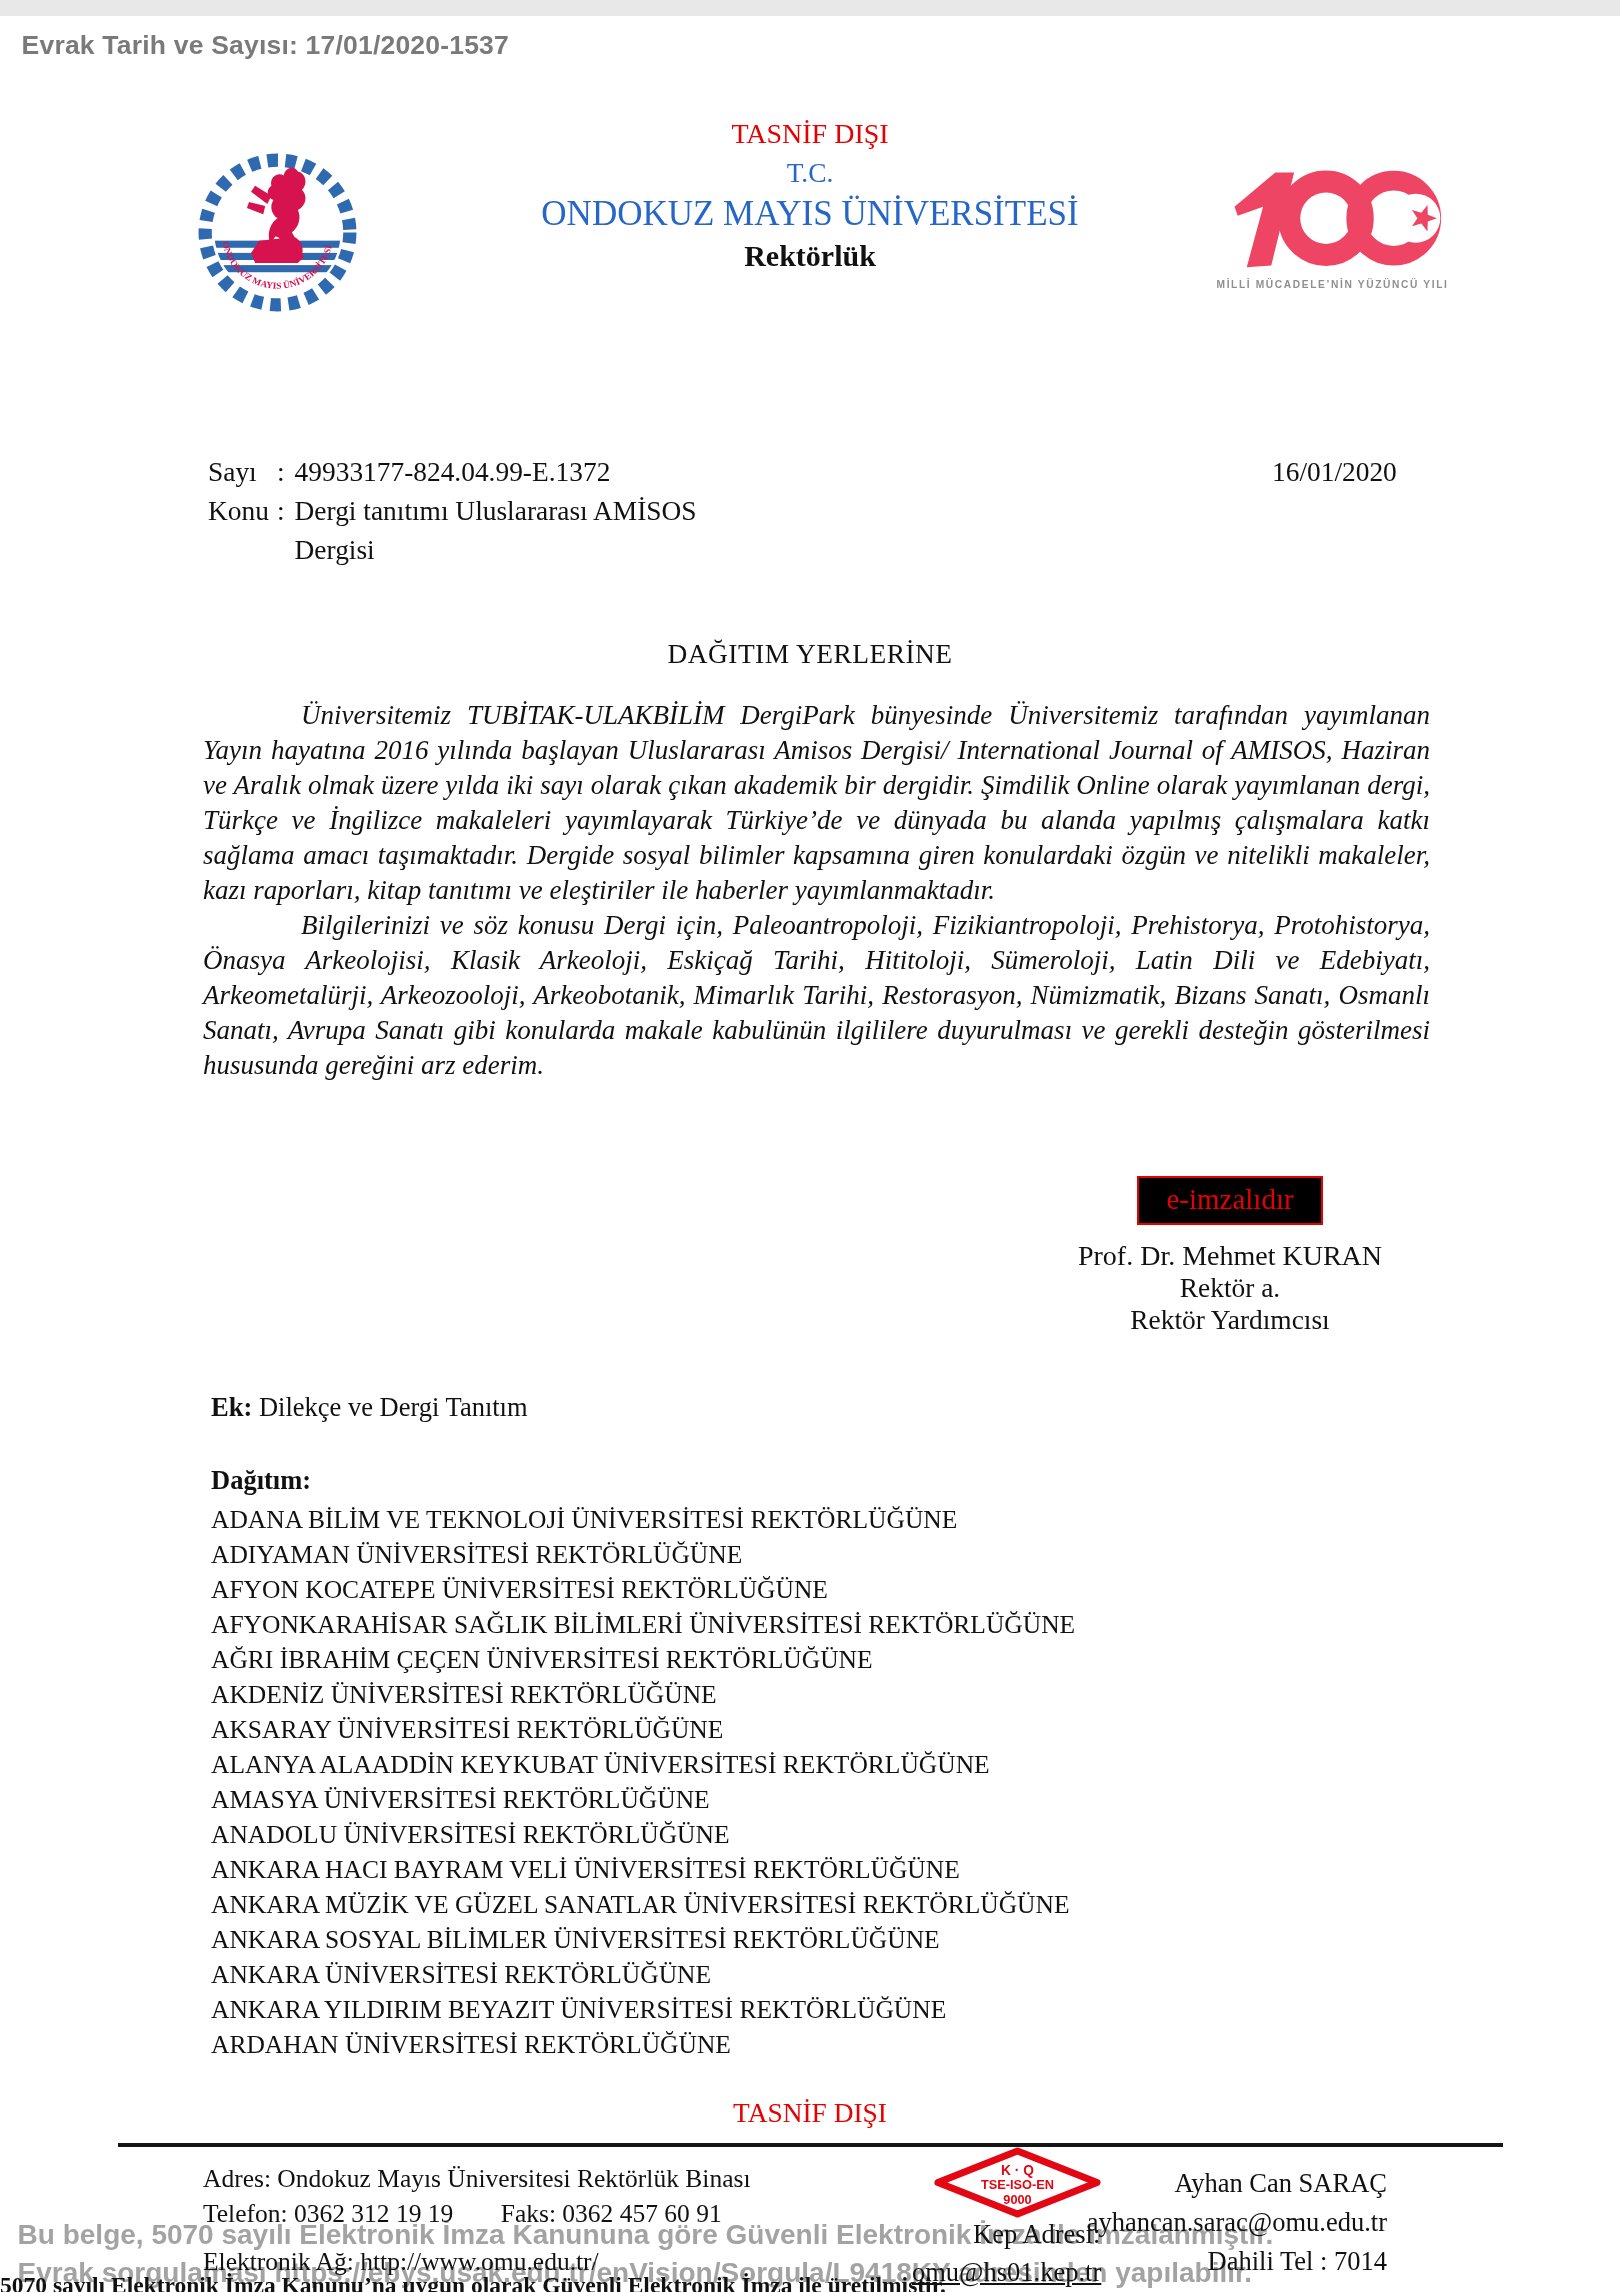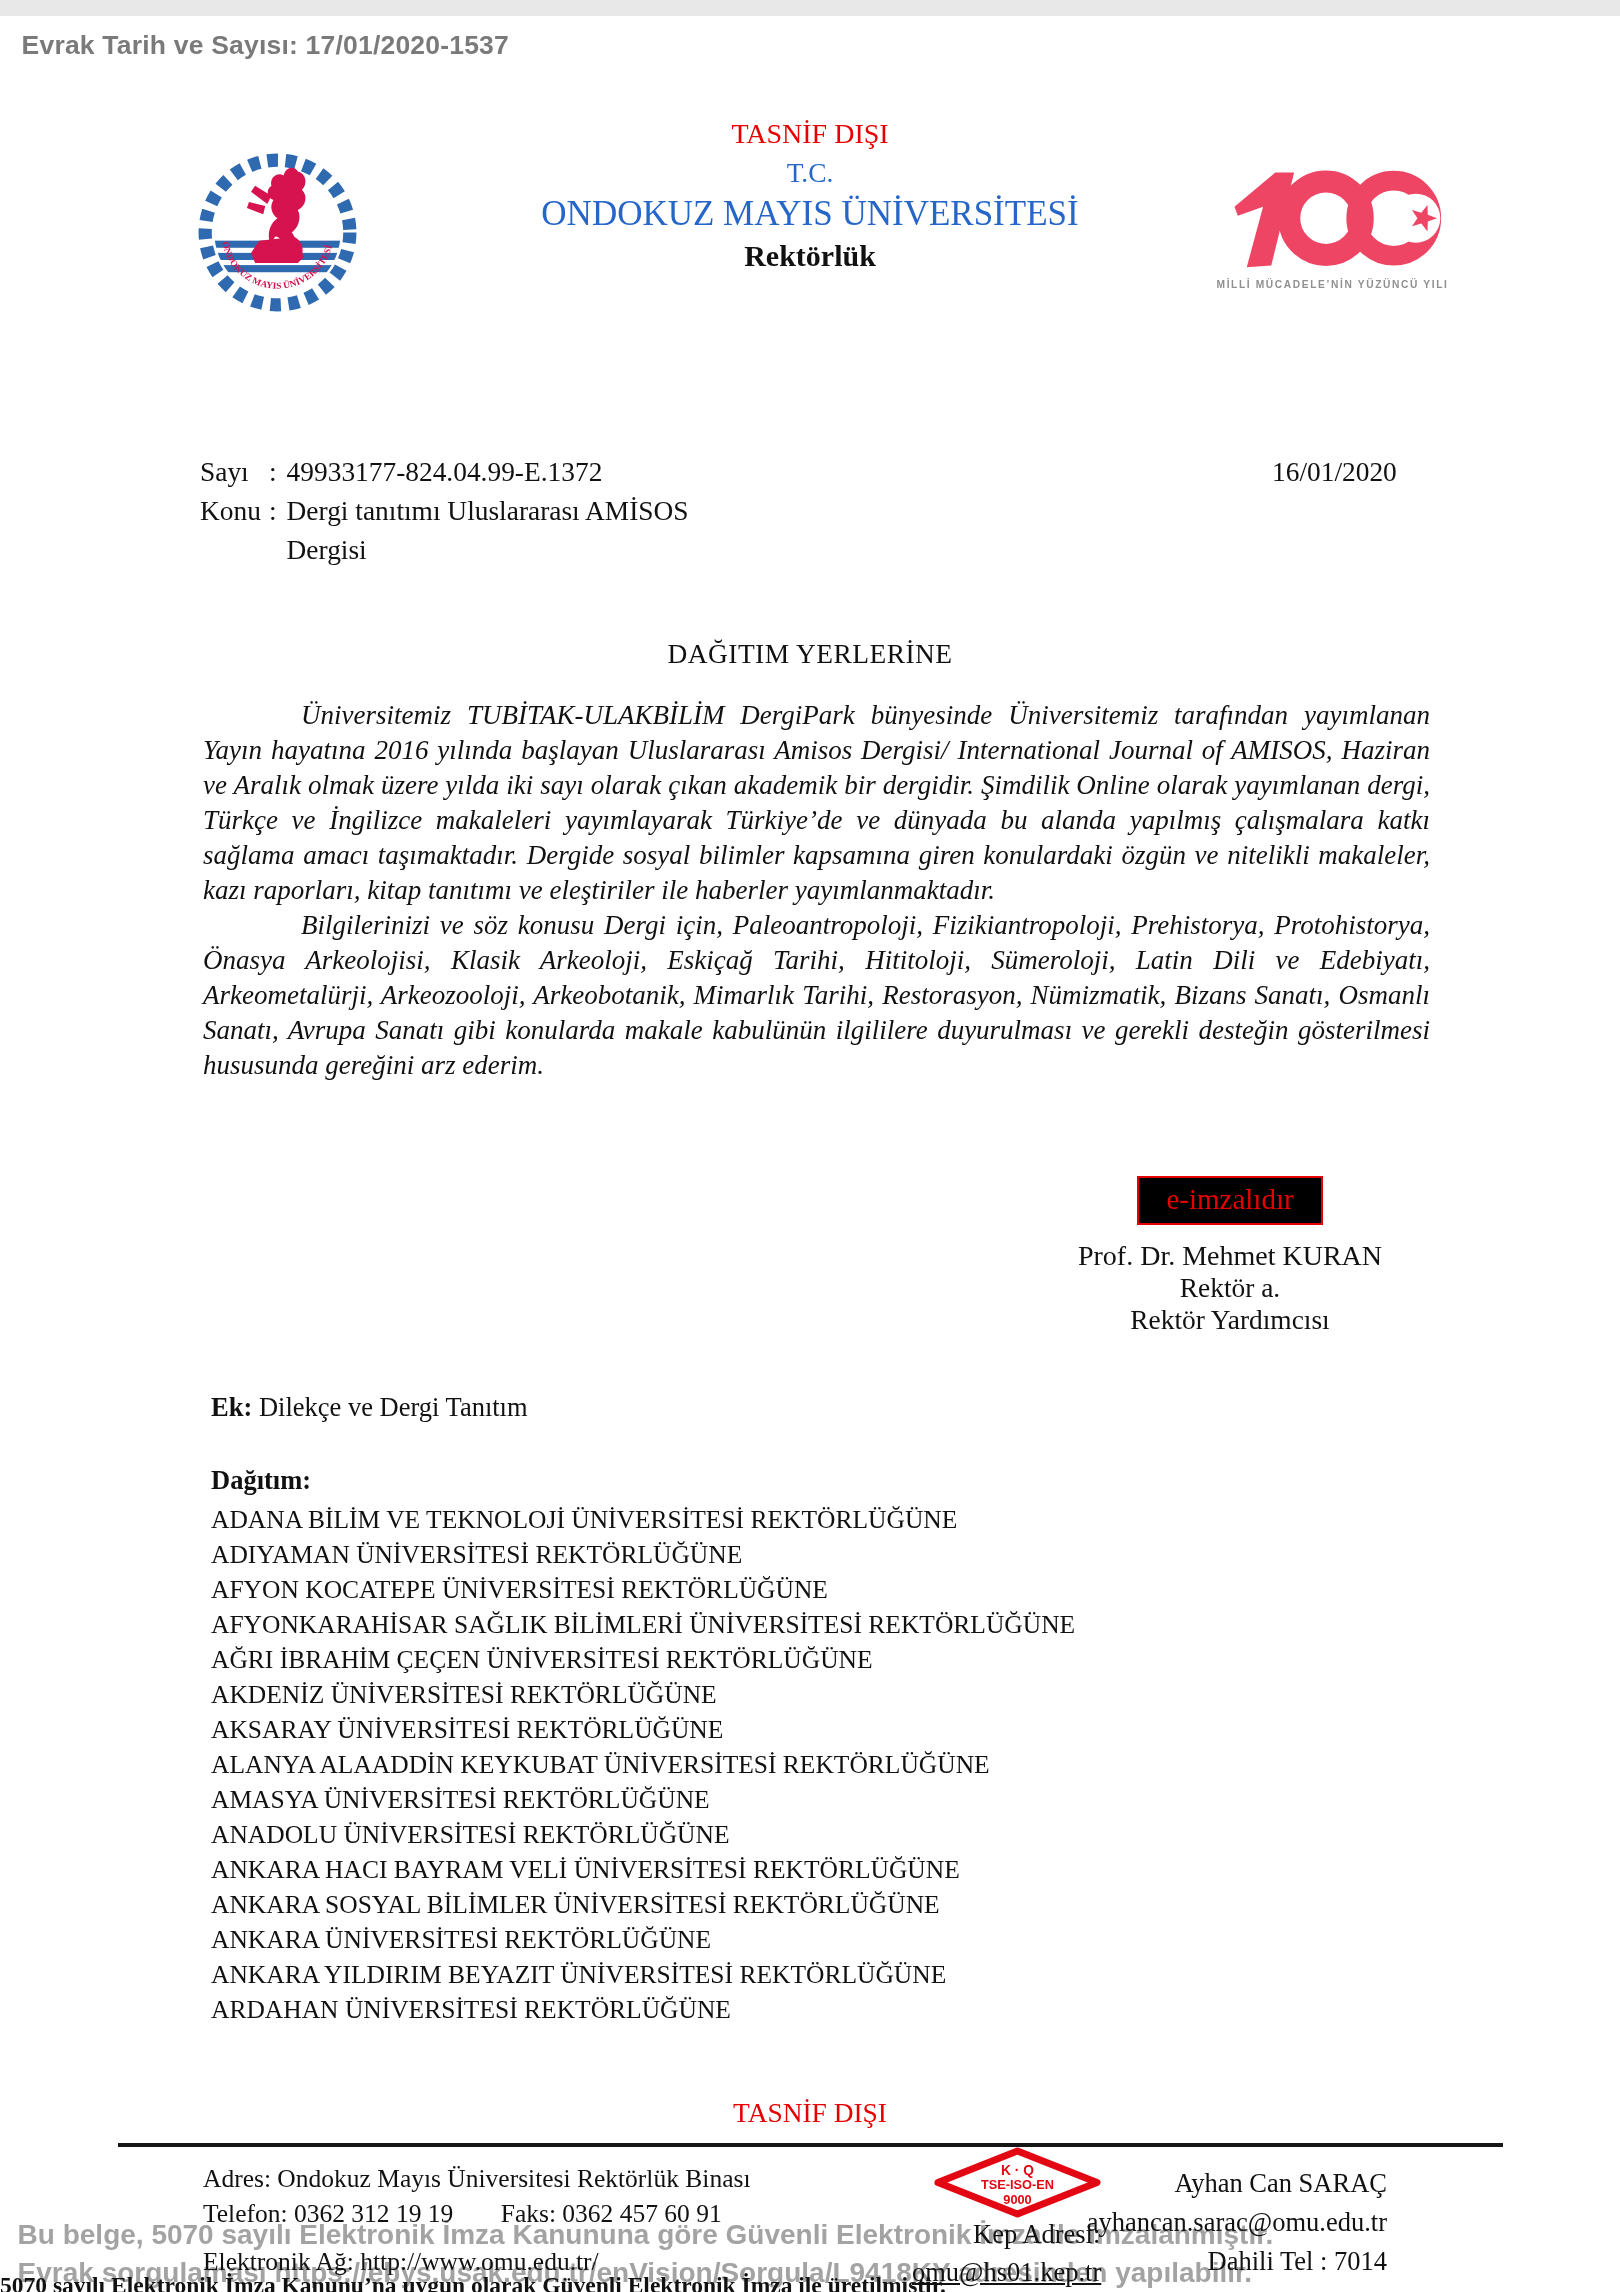--- a/index.html
+++ b/index.html
@@ -21,21 +21,21 @@
   
   .seal-svg{left:196px;top:135px;width:163px;height:163px;}
   .head-center{left:0;right:0;top:104px;text-align:center;line-height:1;}
   .h-tasnif{font-size:28px;color:var(--classification-red,#e60000);}
   .h-tc{font-size:27.4px;color:var(--header-blue,#2566c8);margin-top:11.8px;}
   .h-univ{font-size:35px;color:var(--header-blue,#2566c8);margin-top:8.8px;}
   .h-rek{font-size:30px;font-weight:bold;color:#111;margin-top:9.8px;}
   .logo100{left:1210px;top:133px;width:245px;height:153px;}
 
   
-  .meta{left:200px;top:437px;font-size:27.4px;line-height:39px;}
+  .meta{left:208px;top:437px;font-size:27.4px;line-height:39px;}
   .meta-row{display:grid;grid-template-columns:69px 17.6px 421px;}
   .date{left:1272px;top:441px;font-size:27.4px;}
 
   .addressee{left:0;right:0;top:623px;text-align:center;font-size:27.4px;letter-spacing:0.5px;}
 
   .body-text{left:203px;top:682px;width:1227px;font-size:27px;line-height:35px;text-align:justify;font-style:italic;}
   .body-text p{margin:0;text-indent:98px;}
 
   
   .sig{left:985px;top:1160px;width:490px;text-align:center;}
@@ -173,20 +173,21 @@
       <div>ADIYAMAN ÜNİVERSİTESİ REKTÖRLÜĞÜNE</div>
       <div>AFYON KOCATEPE ÜNİVERSİTESİ REKTÖRLÜĞÜNE</div>
       <div>AFYONKARAHİSAR SAĞLIK BİLİMLERİ ÜNİVERSİTESİ REKTÖRLÜĞÜNE</div>
       <div>AĞRI İBRAHİM ÇEÇEN ÜNİVERSİTESİ REKTÖRLÜĞÜNE</div>
       <div>AKDENİZ ÜNİVERSİTESİ REKTÖRLÜĞÜNE</div>
       <div>AKSARAY ÜNİVERSİTESİ REKTÖRLÜĞÜNE</div>
       <div>ALANYA ALAADDİN KEYKUBAT ÜNİVERSİTESİ REKTÖRLÜĞÜNE</div>
       <div>AMASYA ÜNİVERSİTESİ REKTÖRLÜĞÜNE</div>
       <div>ANADOLU ÜNİVERSİTESİ REKTÖRLÜĞÜNE</div>
       <div>ANKARA HACI BAYRAM VELİ ÜNİVERSİTESİ REKTÖRLÜĞÜNE</div>
+      <div>ANKARA MÜZİK VE GÜZEL SANATLAR ÜNİVERSİTESİ REKTÖRLÜĞÜNE</div>
       <div>ANKARA SOSYAL BİLİMLER ÜNİVERSİTESİ REKTÖRLÜĞÜNE</div>
       <div>ANKARA ÜNİVERSİTESİ REKTÖRLÜĞÜNE</div>
       <div>ANKARA YILDIRIM BEYAZIT ÜNİVERSİTESİ REKTÖRLÜĞÜNE</div>
       <div>ARDAHAN ÜNİVERSİTESİ REKTÖRLÜĞÜNE</div>
     </div>
 
   <div class="abs tasnif-bottom">TASNİF DIŞI</div>
   <div class="abs footer-rule"></div>
 
   <div class="abs f-left">

